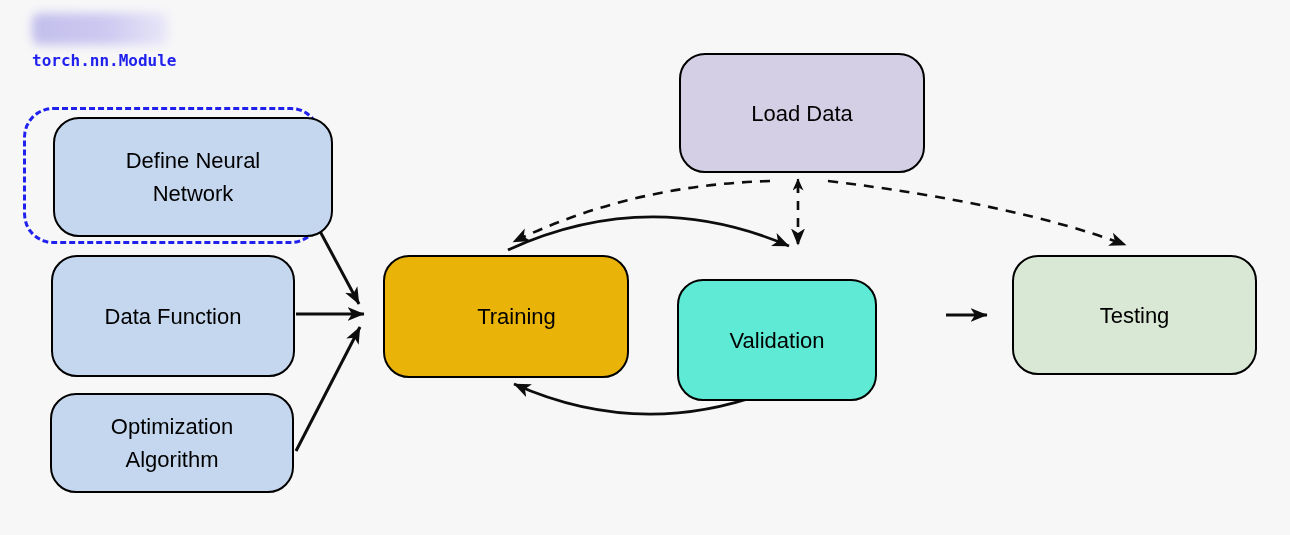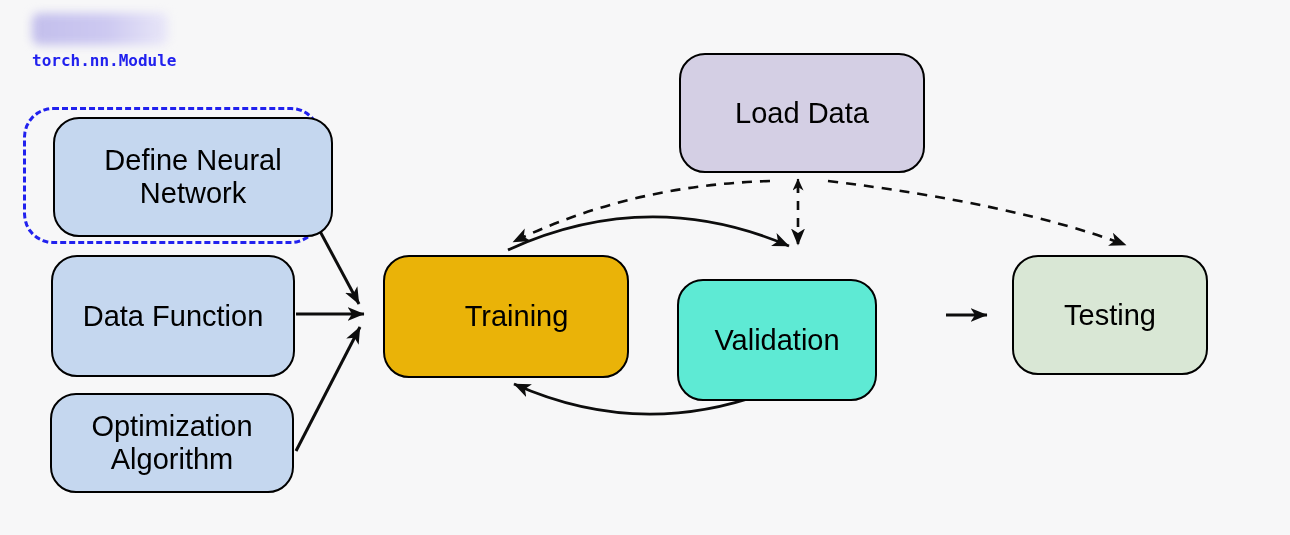--- a/index.html
+++ b/index.html
@@ -6,21 +6,21 @@
   .stage {
     position:relative; width:1290px; height:535px;
     background:#f7f7f8; overflow:hidden;
     font-family:"Liberation Sans", sans-serif;
   }
   .edges { position:absolute; left:0; top:0; width:1290px; height:535px; pointer-events:none; }
   .node {
     position:absolute; box-sizing:border-box;
     border:2.6px solid #000; border-radius:26px;
     display:flex; align-items:center; justify-content:center;
-    text-align:center; font-size:29px; line-height:33px; color:#000;
+    text-align:center; font-size:22px; line-height:33px; color:#000;
     white-space:pre-line;
   }
   .module-highlight {
     position:absolute; box-sizing:border-box;
     left:23px; top:107px; width:298px; height:137px;
     border:3px dashed #2121ee; border-radius:30px;
   }
   .code-label {
     position:absolute; left:32px; top:51px;
     font-family:"DejaVu Sans Mono", monospace;
@@ -85,21 +85,21 @@
   </div>
 
   <div class="node" style="left: 383px; top: 255px; width: 246px; height: 123px; background: #eab308; padding-left: 21px;">
     <span>Training</span>
   </div>
 
   <div class="node" style="left: 677px; top: 255px; width: 200px; height: 122px; background: #5eead4; margin-top: 24px;">
     <span>Validation</span>
   </div>
 
-  <div class="node" style="left: 1012px; top: 255px; width: 196px; height: 120px; background: rgb(217, 231, 213);">
+  <div class="node" style="left: 1012px; top: 255px; width: 245px; height: 120px; background: rgb(217, 231, 213);">
     <span>Testing</span>
   </div>
 
   <div class="node" style="left: 679px; top: 53px; width: 246px; height: 120px; background: rgb(212, 207, 228);">
     <span>Load Data</span>
   </div>
 
 </div>
 
 </body></html>

